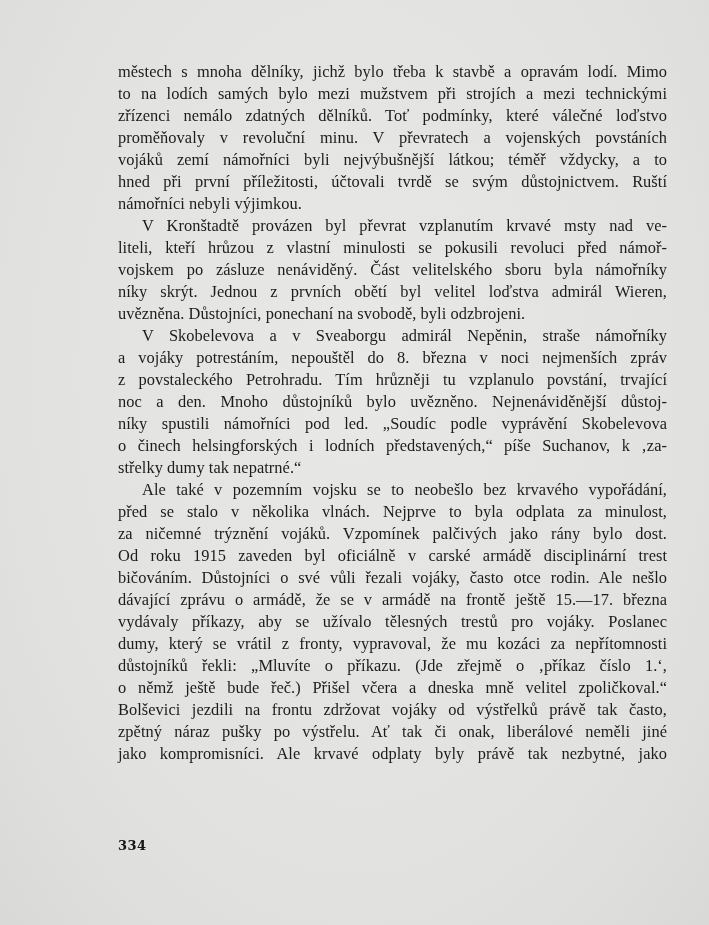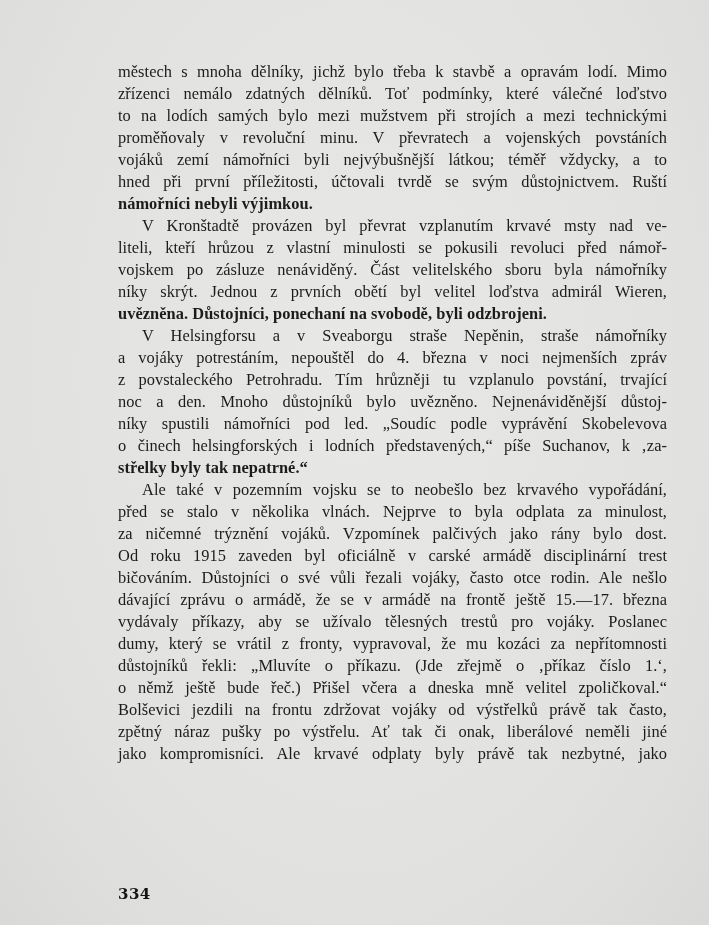--- a/index.html
+++ b/index.html
@@ -24,63 +24,62 @@
   .line {
     display: block;
     height: 22px;
     line-height: 22px;
     font-size: 16.4px;
     white-space: nowrap;
     text-align: justify;
     text-align-last: justify;
     letter-spacing: 0.05px;
   }
-  .line.last { text-align-last: left; font-weight: bold; }
+  .line.last { text-align-last: left; }
   .line.indent { padding-left: 24px; }
   .page-number {
     position: absolute;
     left: 118px;
     top: 838px;
-    font-size: 15px;
+    font-size: 13px;
     font-weight: bold;
     font-family: "DejaVu Serif", serif;
     color: #151515;
     letter-spacing: 0.5px;
-    margin-top: 47px;
   }
 </style>
 </head>
 <body>
 
 <div class="page">
   <div class="text-block" id="text-block">
       <div>
         <span class="line">městech s mnoha dělníky, jichž bylo třeba k stavbě a opravám lodí. Mimo</span>
+        <span class="line">to na lodích samých bylo mezi mužstvem při strojích a mezi technickými</span>
         <span class="line">zřízenci nemálo zdatných dělníků. Toť podmínky, které válečné loďstvo</span>
-        <span class="line">to na lodích samých bylo mezi mužstvem při strojích a mezi technickými</span>
         <span class="line">proměňovaly v revoluční minu. V převratech a vojenských povstáních</span>
         <span class="line">vojáků zemí námořníci byli nejvýbušnější látkou; téměř vždycky, a to</span>
         <span class="line">hned při první příležitosti, účtovali tvrdě se svým důstojnictvem. Ruští</span>
         <span class="line last">námořníci nebyli výjimkou.</span>
       </div>
       <div>
         <span class="line indent">V Kronštadtě provázen byl převrat vzplanutím krvavé msty nad ve-</span>
         <span class="line">liteli, kteří hrůzou z vlastní minulosti se pokusili revoluci před námoř-</span>
         <span class="line">vojskem po zásluze nenáviděný. Část velitelského sboru byla námořníky</span>
         <span class="line">níky skrýt. Jednou z prvních obětí byl velitel loďstva admirál Wieren,</span>
         <span class="line last">uvězněna. Důstojníci, ponechaní na svobodě, byli odzbrojeni.</span>
       </div>
       <div>
-        <span class="line indent">V Helsingforsu a v Sveaborgu straše Nepěnin, straše námořníky</span>
-        <span class="line">a vojáky potrestáním, nepouštěl do 4. března v noci nejmenších zpráv</span>
+        <span class="line indent">V Skobelevova a v Sveaborgu admirál Nepěnin, straše námořníky</span>
+        <span class="line">a vojáky potrestáním, nepouštěl do 8. března v noci nejmenších zpráv</span>
         <span class="line">z povstaleckého Petrohradu. Tím hrůzněji tu vzplanulo povstání, trvající</span>
         <span class="line">noc a den. Mnoho důstojníků bylo uvězněno. Nejnenáviděnější důstoj-</span>
         <span class="line">níky spustili námořníci pod led. „Soudíc podle vyprávění Skobelevova</span>
         <span class="line">o činech helsingforských i lodních představených,“ píše Suchanov, k ‚za-</span>
-        <span class="line last">střelky byly tak nepatrné.“</span>
+        <span class="line last">střelky dumy tak nepatrné.“</span>
       </div>
       <div>
         <span class="line indent">Ale také v pozemním vojsku se to neobešlo bez krvavého vypořádání,</span>
         <span class="line">před se stalo v několika vlnách. Nejprve to byla odplata za minulost,</span>
         <span class="line">za ničemné trýznění vojáků. Vzpomínek palčivých jako rány bylo dost.</span>
         <span class="line">Od roku 1915 zaveden byl oficiálně v carské armádě disciplinární trest</span>
         <span class="line">bičováním. Důstojníci o své vůli řezali vojáky, často otce rodin. Ale nešlo</span>
         <span class="line">dávající zprávu o armádě, že se v armádě na frontě ještě 15.—17. března</span>
         <span class="line">vydávaly příkazy, aby se užívalo tělesných trestů pro vojáky. Poslanec</span>
         <span class="line">dumy, který se vrátil z fronty, vypravoval, že mu kozáci za nepřítomnosti</span>

